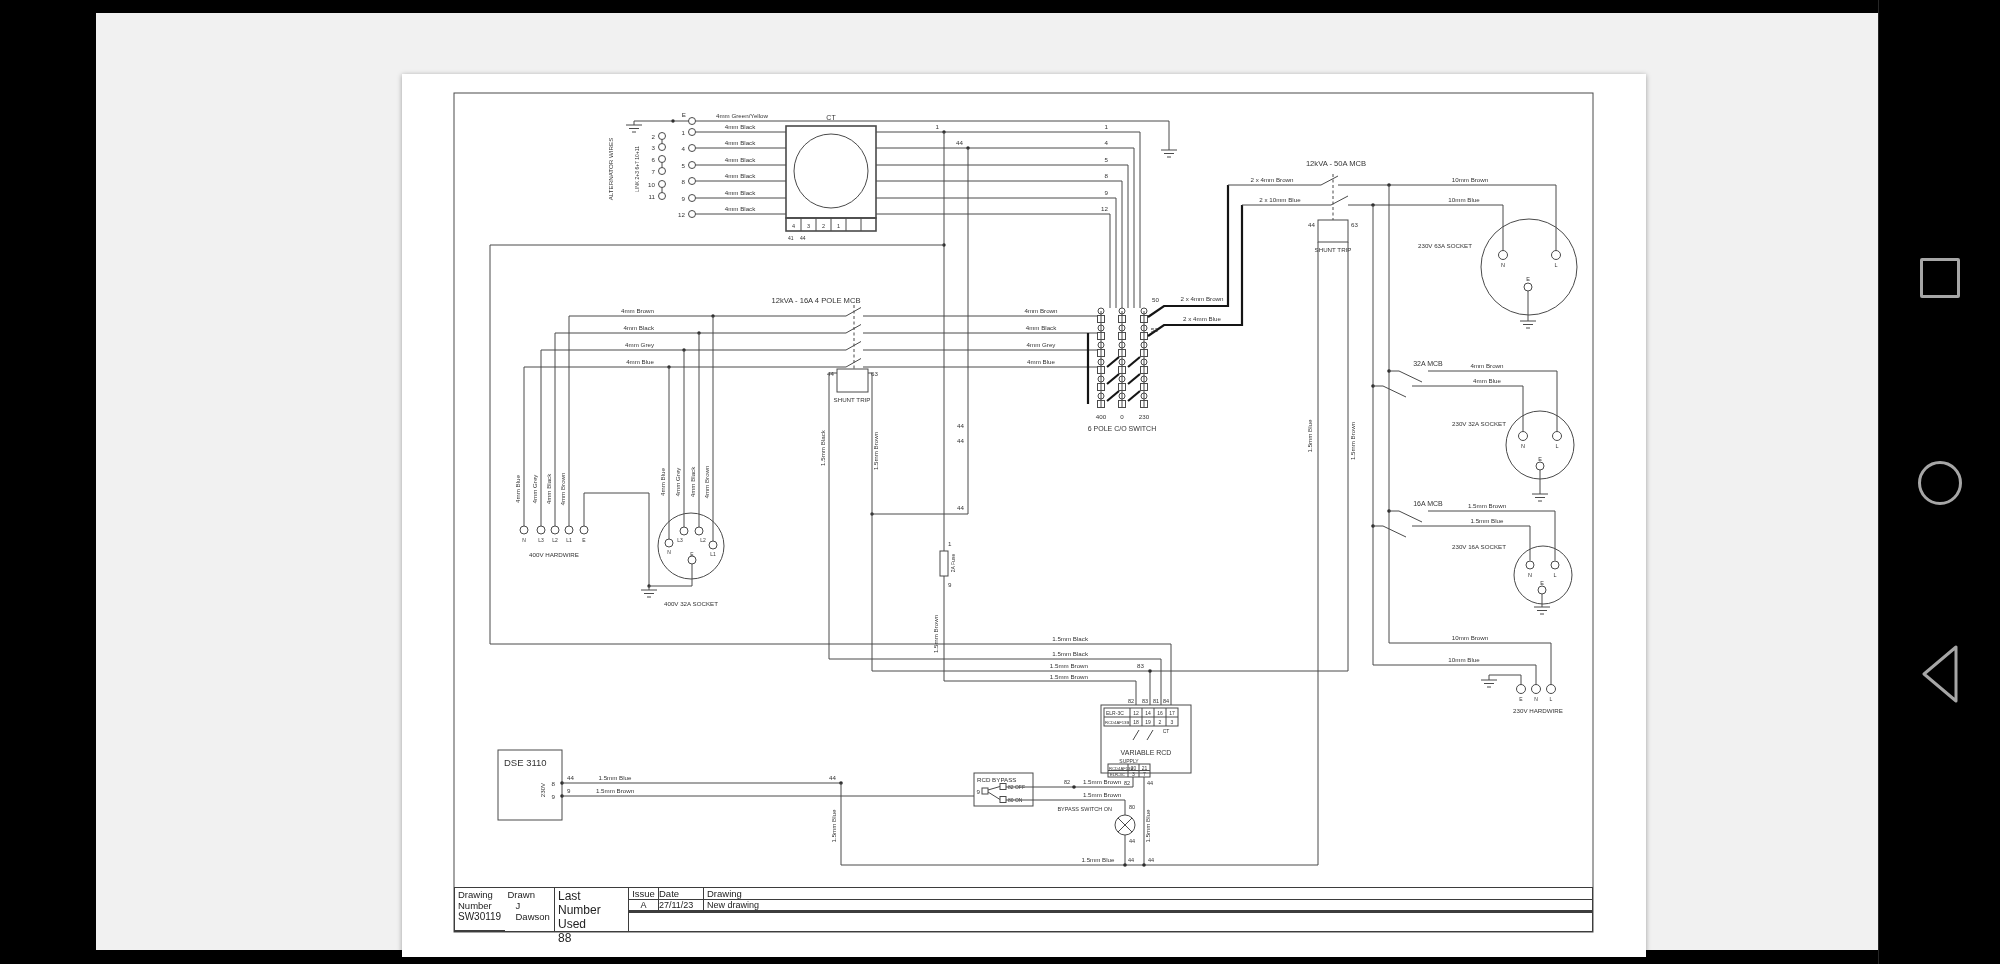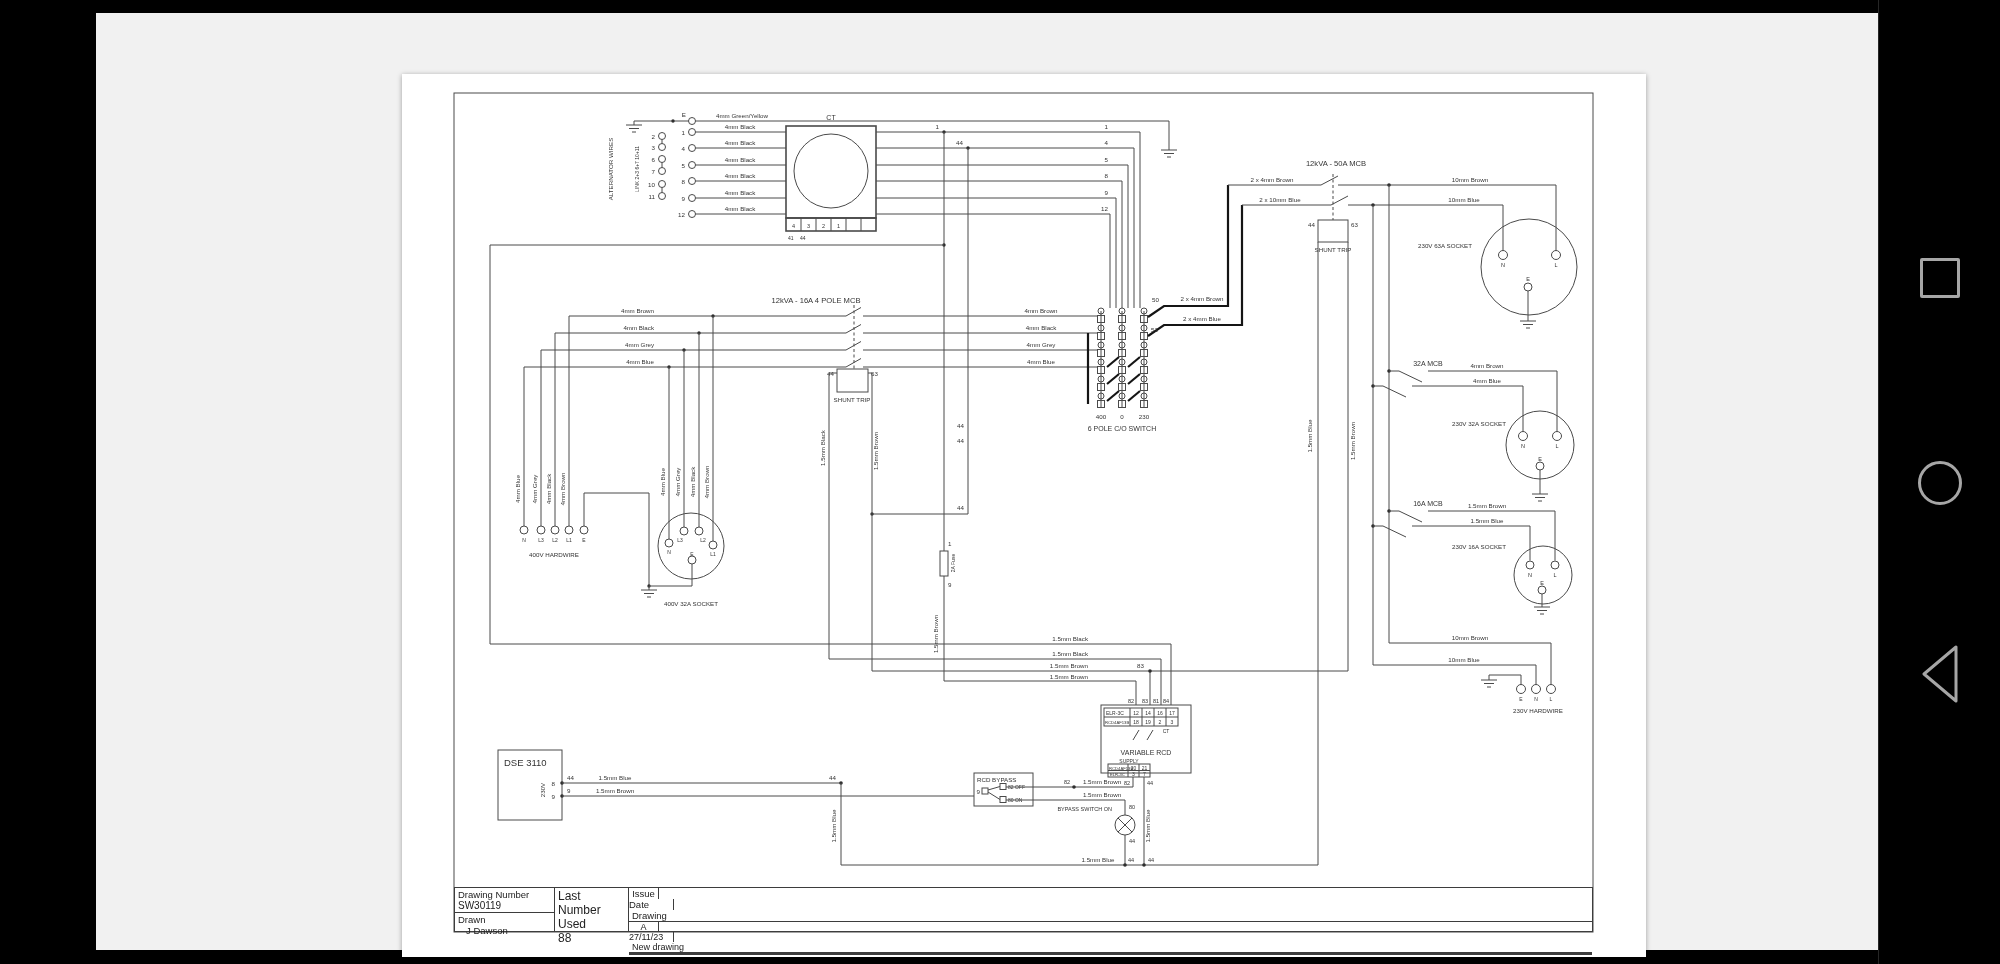--- a/index.html
+++ b/index.html
@@ -15,27 +15,27 @@
   .dot{fill:#2e2e2e;stroke:none;}
   text{fill:#333;font-family:"Liberation Sans",sans-serif;}
   .t4{font-size:4.2px}.t5{font-size:5px}.t55{font-size:5.5px}.t6{font-size:6.2px}
   .t7{font-size:7px}.t75{font-size:7.6px}.t95{font-size:9.5px}
   .mid{text-anchor:middle}.end{text-anchor:end}
   
   #tblock{position:absolute;left:52px;top:813px;width:1139px;height:45px;border:1.3px solid #3d3d3d;
           display:flex;box-sizing:border-box;font-size:10px;color:#222;}
   .tb-cell{border-right:1.3px solid #3d3d3d;box-sizing:border-box;height:100%;}
   .tb-co{width:188px;display:flex;align-items:center;}
-  .tb-dn{width:100px;display:flex;flex-direction:column;}
+  .tb-dn{width:100px;display:flex;flex-direction:row;}
   .tb-dn>div{flex:1;padding:1px 3px;box-sizing:border-box;}
   .tb-dn>div:first-child{border-bottom:1.3px solid #3d3d3d;}
   .tb-desc{width:240px;font-size:11.5px;line-height:1.2;padding:2px 4px;}
   .tb-lnu{width:74px;font-size:12px;padding:1px 3px;}
   .rev{flex:1;display:flex;flex-direction:column;font-size:9px;}
-  .rev-row{display:flex;border-bottom:1px solid #3d3d3d;flex-direction:column;}
+  .rev-row{display:flex;border-bottom:1px solid #3d3d3d;}
   .rev-row:last-child{border-bottom:none;}
   .rev-hd{font-size:9.5px;}
   .rc-i{width:29px;text-align:center;border-right:1px solid #3d3d3d;}
   .rc-d{width:44px;border-right:1px solid #3d3d3d;}
   .rc-r{flex:1;padding-left:3px;}
   .co-name{font-size:14.5px;letter-spacing:.2px;}
   .co-line{font-size:10px;margin-top:1px;}
   .co-line .num{margin-left:6px;}
   
   #navbar{position:absolute;left:1878px;top:0;width:122px;height:964px;background:#000;

